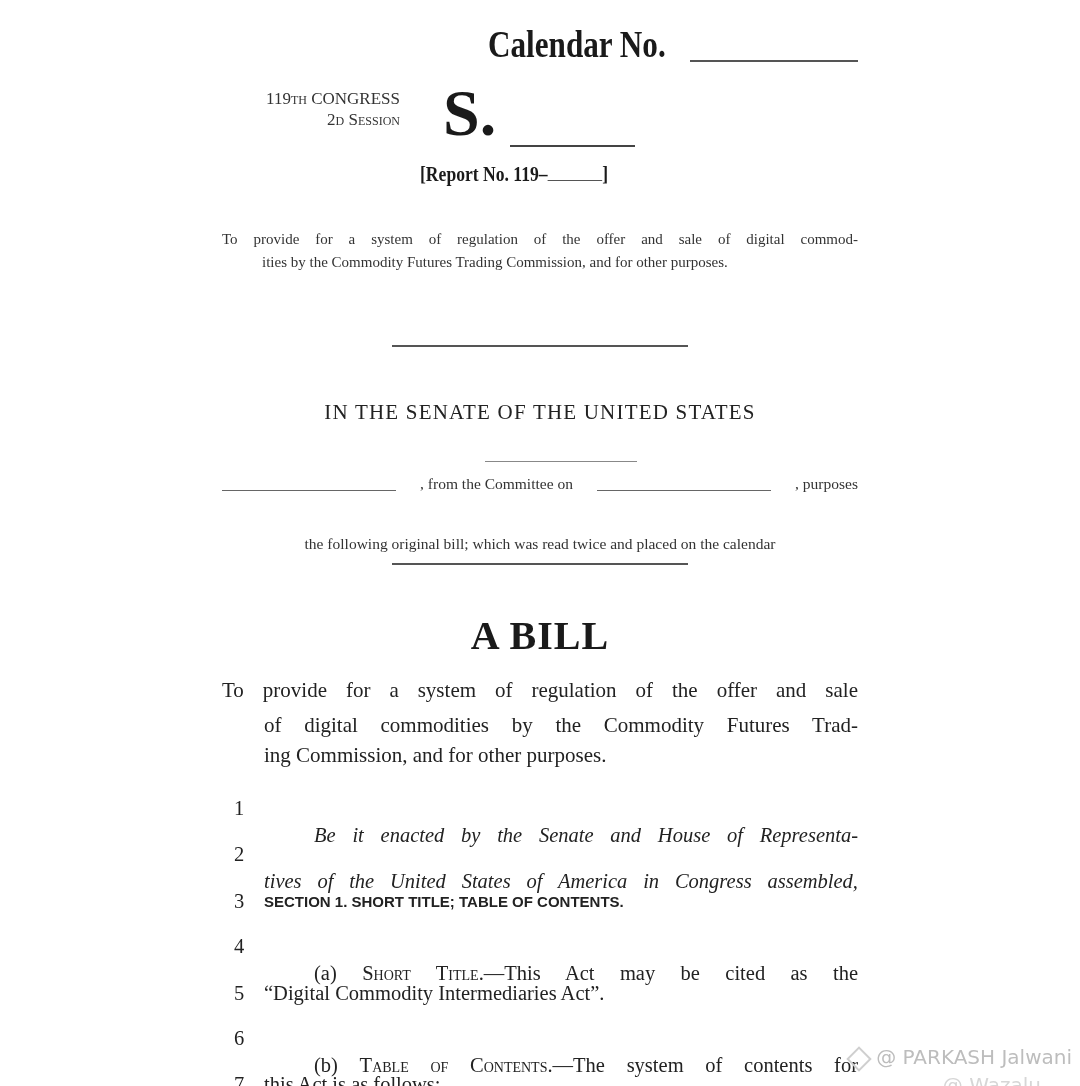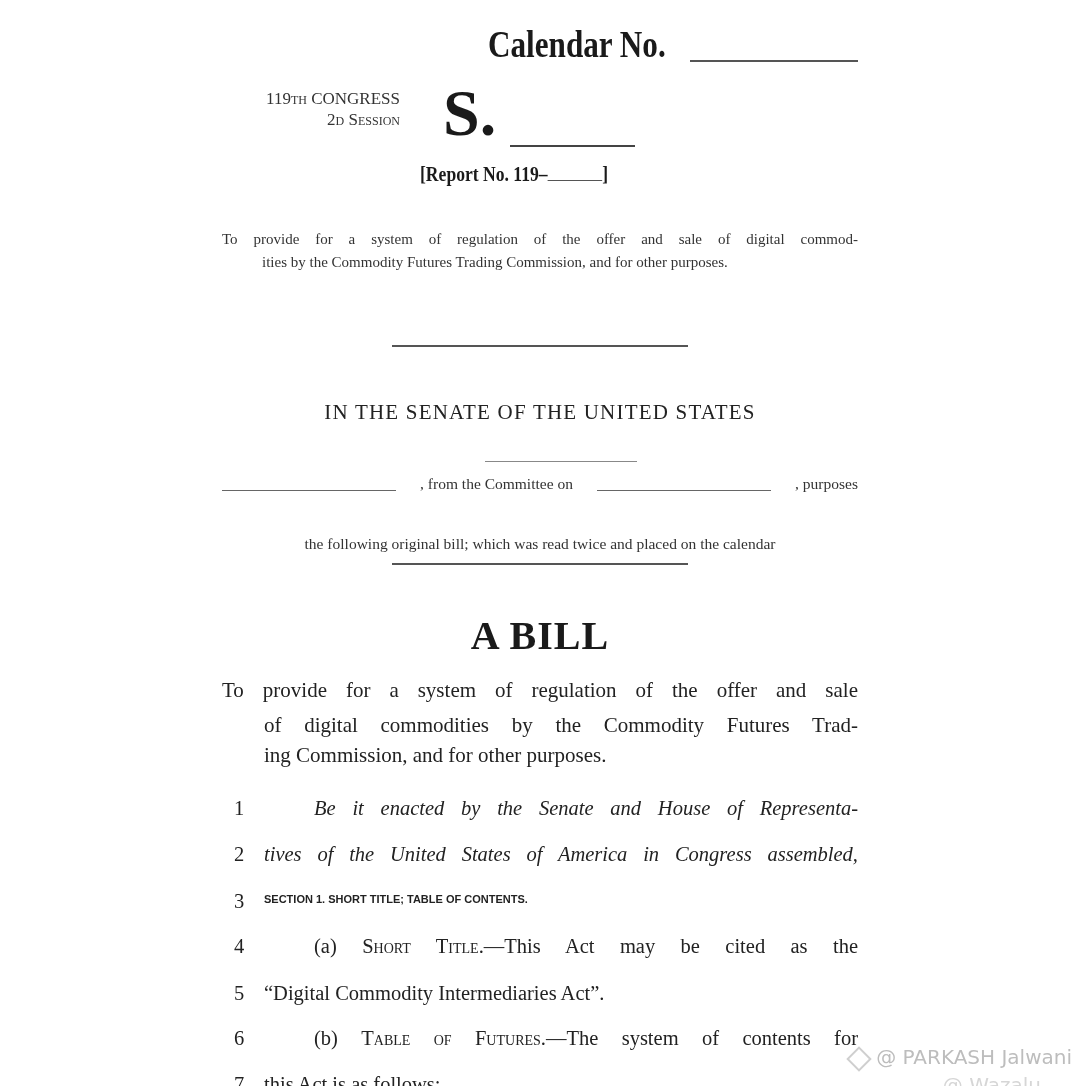--- a/index.html
+++ b/index.html
@@ -34,23 +34,23 @@
 
   .abill { left: 222px; top: 612px; width: 636px; text-align: center; font-size: 40px; font-weight: bold; letter-spacing: 1px; }
   .purpose-main { left: 222px; top: 673px; width: 636px; font-size: 21px; line-height: 35px; color: #222; text-align: justify; text-align-last: left; }
 
   
   .ln { left: 222px; width: 636px; font-size: 20.5px; display: flex; color: #222; white-space: nowrap; }
   .ln .num { width: 42px; flex: 0 0 42px; padding-left: 12px; box-sizing: border-box; }
   .ln .txt { flex: 1; }
   .ln .indent { padding-left: 50px; }
   .italic { font-style: italic; }
-  .sect { font-family: "Liberation Sans", "DejaVu Sans", sans-serif; font-weight: bold; font-size: 11px; padding-top: 3px; }
+  .sect { font-family: "Liberation Sans", "DejaVu Sans", sans-serif; font-weight: bold; font-size: 15px; padding-top: 3px; }
   .smallcaps { font-variant: small-caps; }
-  .justify { text-align: justify; text-align-last: justify; display: block; }
+  .justify { text-align: justify; text-align-last: justify; display: block; margin-top: 27px; }
 
   .watermark { right: 8px; top: 1045px; font-family: "DejaVu Sans", sans-serif; font-size: 20px; color: #bdbdbd; white-space: nowrap; text-align: right; }
   .watermark .wm-icon { display: inline-block; width: 14px; height: 14px; border: 2px solid #cfcfcf; transform: rotate(45deg); margin-right: 8px; vertical-align: middle; }
   .watermark2 { right: 20px; top: 1073px; font-family: "DejaVu Sans", sans-serif; font-size: 20px; color: #d6d6d6; white-space: nowrap; }
 </style>
 </head>
 <body>
 
 <div class="abs calendar">Calendar No.</div>
 <div class="abs cal-line"></div>
@@ -114,21 +114,21 @@
 <div class="abs ln" style="top: 935px;">
   <span class="num">4</span>
   <span class="txt indent justify"><span>(a) </span><span class="smallcaps">Short Title</span><span>.—This Act may be cited as the</span></span>
 </div>
 <div class="abs ln" style="top: 982px;">
   <span class="num">5</span>
   <span class="txt">“Digital Commodity Intermediaries Act”.</span>
 </div>
 <div class="abs ln" style="top: 1027px;">
   <span class="num">6</span>
-  <span class="txt indent justify"><span>(b) </span><span class="smallcaps">Table of Futures</span><span>.—The system of contents for</span></span>
+  <span class="txt indent justify"><span>(b) </span><span class="smallcaps">Table of Contents</span><span>.—The system of contents for</span></span>
 </div>
 <div class="abs ln" style="top: 1073px;">
   <span class="num">7</span>
   <span class="txt">this Act is as follows:</span>
 </div>
 
 <div class="abs watermark">
   <span class="wm-icon"></span><span>@ PARKASH Jalwani</span>
 </div>
 <div class="abs watermark2">

